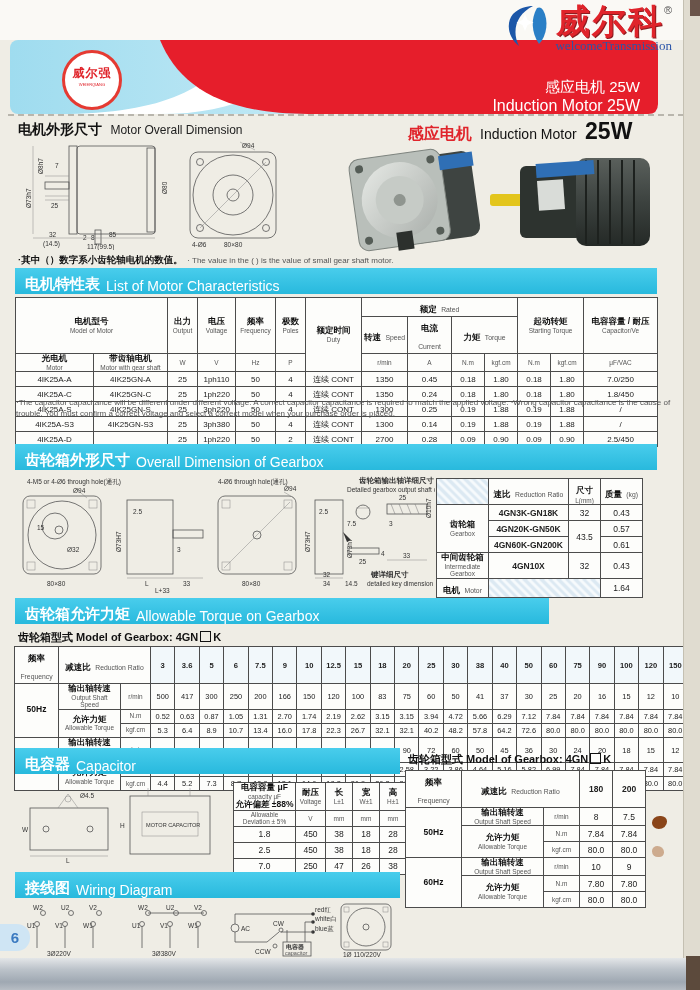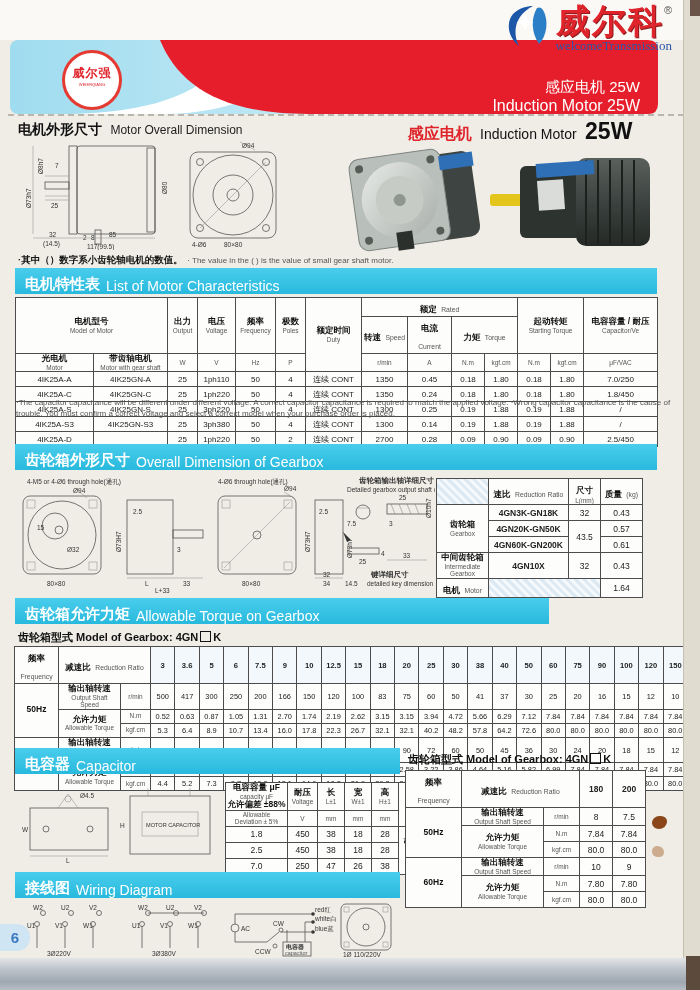--- a/index.html
+++ b/index.html
@@ -779,21 +779,21 @@
   <line x1="10" y1="74" x2="88" y2="74" class="thinline"></line>
   <text x="46" y="81" class="dim">L</text>
   <rect x="110" y="14" width="80" height="58" class="drawline"></rect>
   <rect x="122" y="30" width="56" height="24" class="thinline"></rect>
   <line x1="128" y1="14" x2="128" y2="6" class="thinline"></line>
     <line x1="170" y1="14" x2="170" y2="6" class="thinline"></line>
   <text x="126" y="45" style="font-size:5.6px" fill="#333">MOTOR CAPACITOR</text>
   <text x="100" y="46" class="dim">H</text>
 </svg>
 
-<table class="tbl smalltbl abs" style="left:225px;top:782px;width:208px;">
+<table class="tbl smalltbl abs" style="left:233px;top:782px;width:208px;">
   <colgroup>
       <col style="width:62px">
       <col style="width:30px">
       <col style="width:27px">
       <col style="width:27px">
       <col style="width:27px">
       <col style="width:35px">
     </colgroup>
   <tbody>
       <tr>

